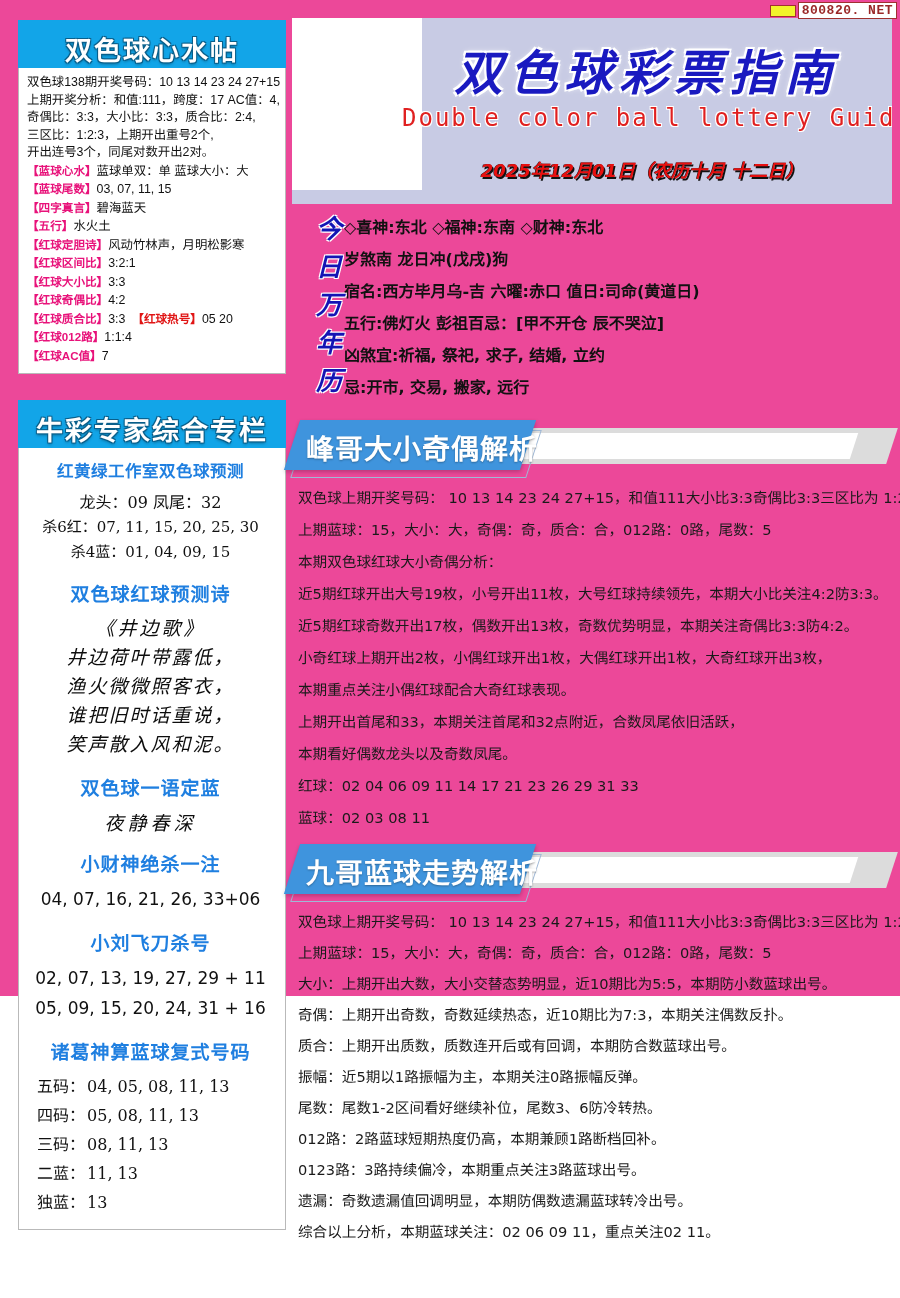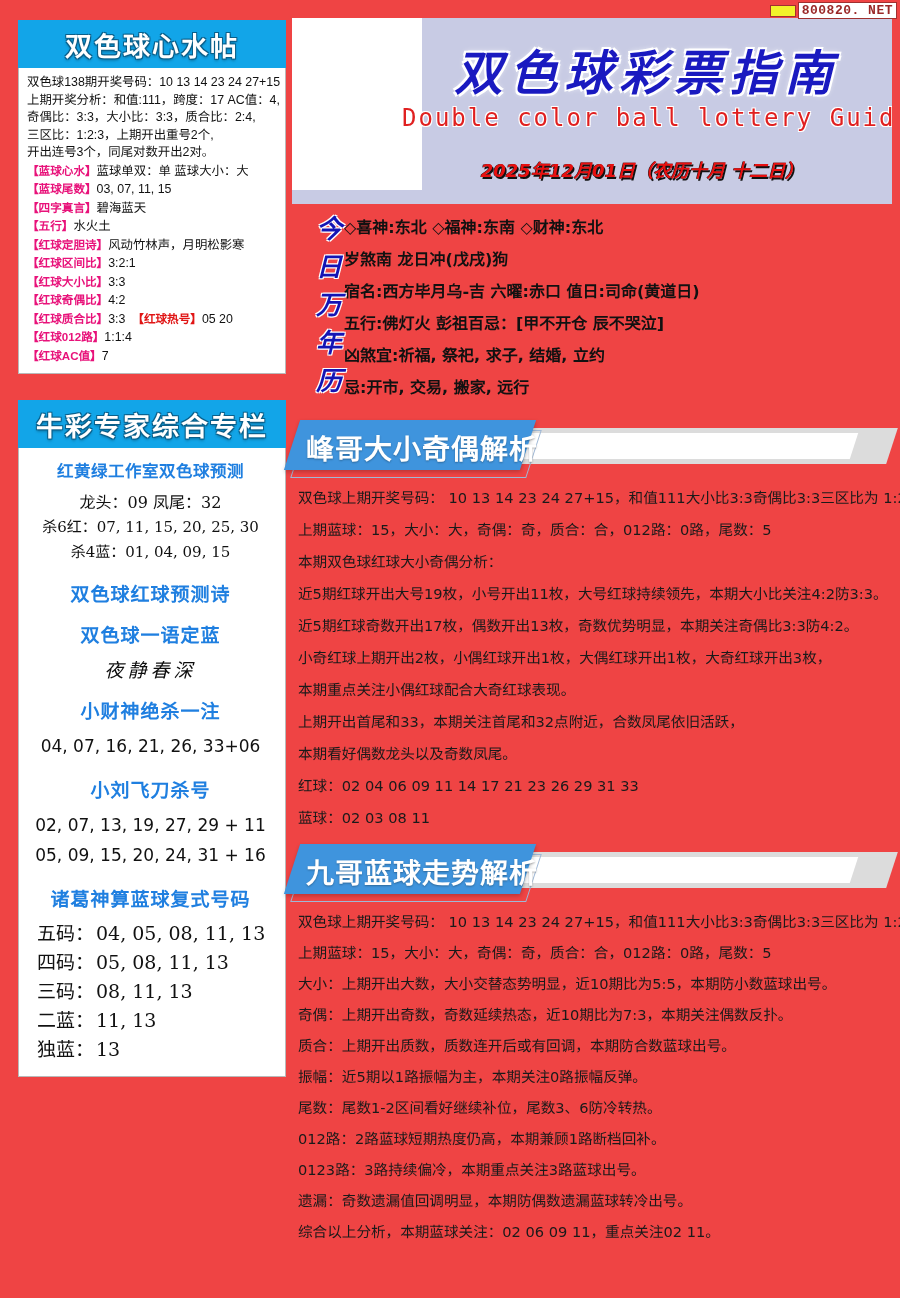--- a/index.html
+++ b/index.html
@@ -5,22 +5,22 @@
 <style>
   * { box-sizing: border-box; margin: 0; padding: 0; }
   html, body {
     width: 900px; height: 1298px;
     background: #ffffff;
     font-family: "Liberation Sans", "DejaVu Sans", sans-serif;
     overflow: hidden;
   }
   #page {
     position: relative;
-    width: 900px; height: 1298px;
-    background: #ef4444;
+    width: 900px; height: 996px;
+    background: #ec4899;
   }
 
   
   .watermark {
     position: absolute; top: 2px; right: 3px;
     display: flex; align-items: center; gap: 2px;
     z-index: 50;
   }
   .wm-chip {
     width: 26px; height: 12px;
@@ -38,21 +38,21 @@
 
   
   .left-col {
     position: absolute; left: 18px; top: 20px;
     width: 268px;
   }
   .panel { margin-bottom: 26px; }
   .panel-head {
     background: #12a5e8;
     height: 48px;
-    display: flex; align-items: center; justify-content: center;
+    display: flex; align-items: flex-end; justify-content: center;
     overflow: hidden;
   }
   .panel-head span {
     font-family: "DejaVu Serif", serif;
     font-weight: 700;
     font-size: 27px;
     color: #ffffff;
     letter-spacing: 2px;
     text-shadow:
       -1px -1px 0 #0a5f8a,  1px -1px 0 #0a5f8a,
@@ -109,21 +109,21 @@
     font-family: "DejaVu Sans", sans-serif; white-space: nowrap;
   }
   .b2 .brush {
     font-family: "DejaVu Serif", serif; font-style: italic;
     font-size: 19px; letter-spacing: 4px; color: #0d0d0d;
     margin: 4px 0 10px;
   }
   .fushi-row {
     display: flex; align-items: baseline;
     font-family: "DejaVu Serif", serif;
-    font-size: 19px; color: #111; line-height: 29px;
+    font-size: 16px; color: #111; line-height: 29px;
     padding-left: 14px;
   }
   .fushi-row .fk { white-space: nowrap; }
   .fushi-row .fv { white-space: nowrap; margin-left: 2px; }
 
   
   .right-col {
     position: absolute; left: 292px; top: 0px;
     width: 600px;
   }
@@ -300,20 +300,27 @@
         <span>牛彩专家综合专栏</span>
       </div>
       <div class="panel-body b2">
 
         <div class="sub-title">红黄绿工作室双色球预测</div>
         <div class="kv-row">龙头：09    凤尾：32</div>
         <div class="kv-row small">杀6红：07, 11, 15, 20, 25, 30</div>
         <div class="kv-row small">杀4蓝：01, 04, 09, 15</div>
 
         <div class="sub-title-lg">双色球红球预测诗</div>
+        <div class="poem">
+          <div class="poem-title">《井边歌》</div>
+          <div>井边荷叶带露低，</div>
+          <div>渔火微微照客衣，</div>
+          <div>谁把旧时话重说，</div>
+          <div>笑声散入风和泥。</div>
+        </div>
 
         <div class="sub-title-lg">双色球一语定蓝</div>
         <div class="brush">夜静春深</div>
 
         <div class="sub-title-lg">小财神绝杀一注</div>
         <div class="plainline">04, 07, 16, 21, 26, 33+06</div>
 
         <div class="sub-title-lg">小刘飞刀杀号</div>
         <div class="plainline">02, 07, 13, 19, 27, 29  +  11</div>
         <div class="plainline">05, 09, 15, 20, 24, 31  +  16</div>

